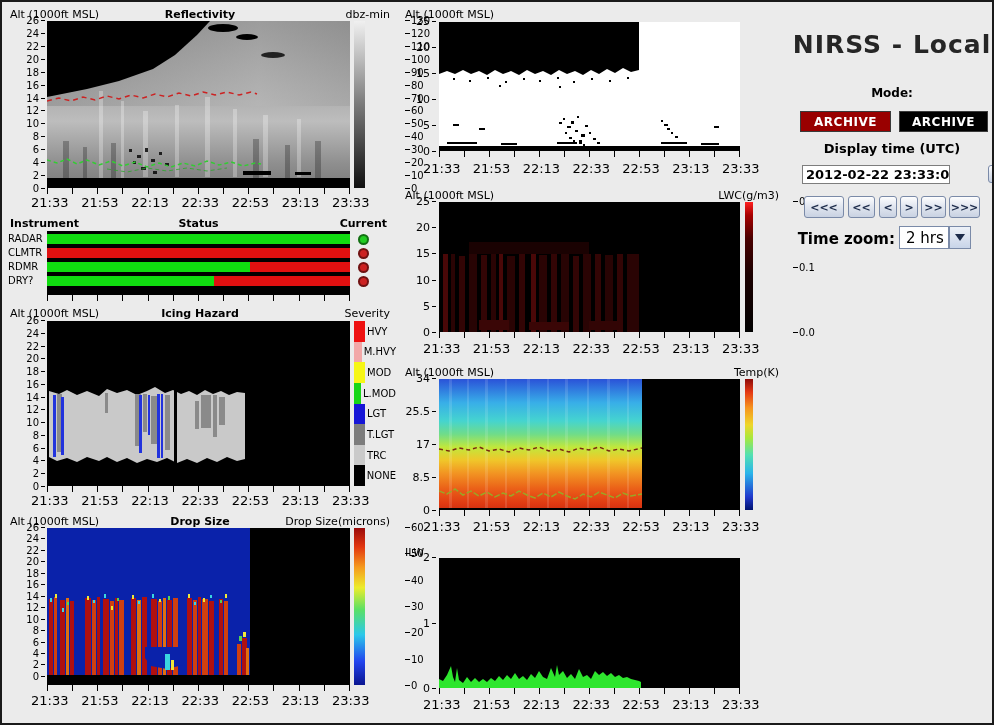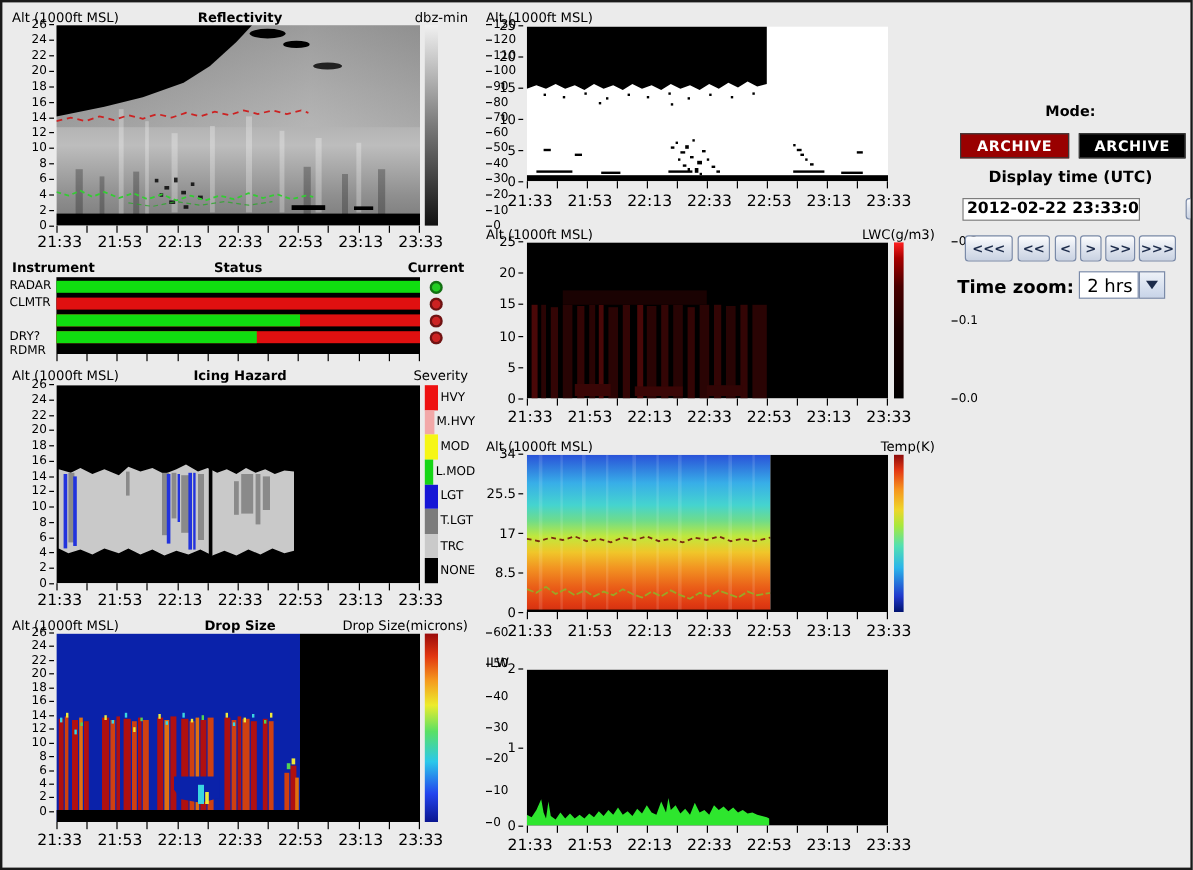--- a/index.html
+++ b/index.html
@@ -183,21 +183,21 @@
       <span>23:33</span>
     </div>
 
   <div class="phdr" style="left:8px;top:216px;width:377px;">
     <span class="h-left" style="font-weight:bold;">Instrument</span>
     <span class="h-title">Status</span>
     <span class="h-right" style="font-weight:bold;">Current</span>
   </div>
   <div class="inst-label" style="top:231px;">RADAR</div>
   <div class="inst-label" style="top:245px;">CLMTR</div>
-  <div class="inst-label" style="top:259px;margin-top:26px;">RDMR</div>
+  <div class="inst-label" style="top:259px;">RDMR</div>
   <div class="inst-label" style="top:273px;">DRY?</div>
   <div class="status-panel" style="left:45px;top:229px;width:303px;height:64px;">
     <div class="sbar" style="top:3px;">
         <div class="sbar-fill" style="width: 100%;"></div>
       </div>
     <div class="sbar" style="top:17px;">
         <div class="sbar-fill" style="width: 0%;"></div>
       </div>
     <div class="sbar" style="top:31px;">
         <div class="sbar-fill" style="width: 67%;"></div>
@@ -711,20 +711,21 @@
   <div class="xlabels" style="left:421px;top:695px;width:333px;">
       <span>21:33</span>
       <span>21:53</span>
       <span>22:13</span>
       <span>22:33</span>
       <span>22:53</span>
       <span>23:13</span>
       <span>23:33</span>
     </div>
 
+  <div class="title">NIRSS - Local</div>
   <div class="rlabel" style="top:84px;">Mode:</div>
   <div class="mode-btn" style="left: 798px; top: 109px; width: 91px; height: 21px; background: rgb(153, 0, 0);">ARCHIVE</div>
   <div class="mode-btn" style="left: 897px; top: 109px; width: 89px; height: 21px; background: #000000;">ARCHIVE</div>
   <div class="rlabel" style="top:139px;font-size:13px;">Display time (UTC)</div>
   <input class="time-input" type="text" value="2012-02-22 23:33:00" style="">
   <button class="sbtn" style="left:952px;top:163px;width:28px;height:18px;font-size:11px;margin-left:34px;">GO</button>
   <button class="sbtn" style="left:802px;top:194px;width:40px;height:22px;">&lt;&lt;&lt;</button>
   <button class="sbtn" style="left:846px;top:194px;width:27px;height:22px;">&lt;&lt;</button>
   <button class="sbtn" style="left:877px;top:194px;width:18px;height:22px;">&lt;</button>
   <button class="sbtn" style="left:898px;top:194px;width:18px;height:22px;">&gt;</button>

